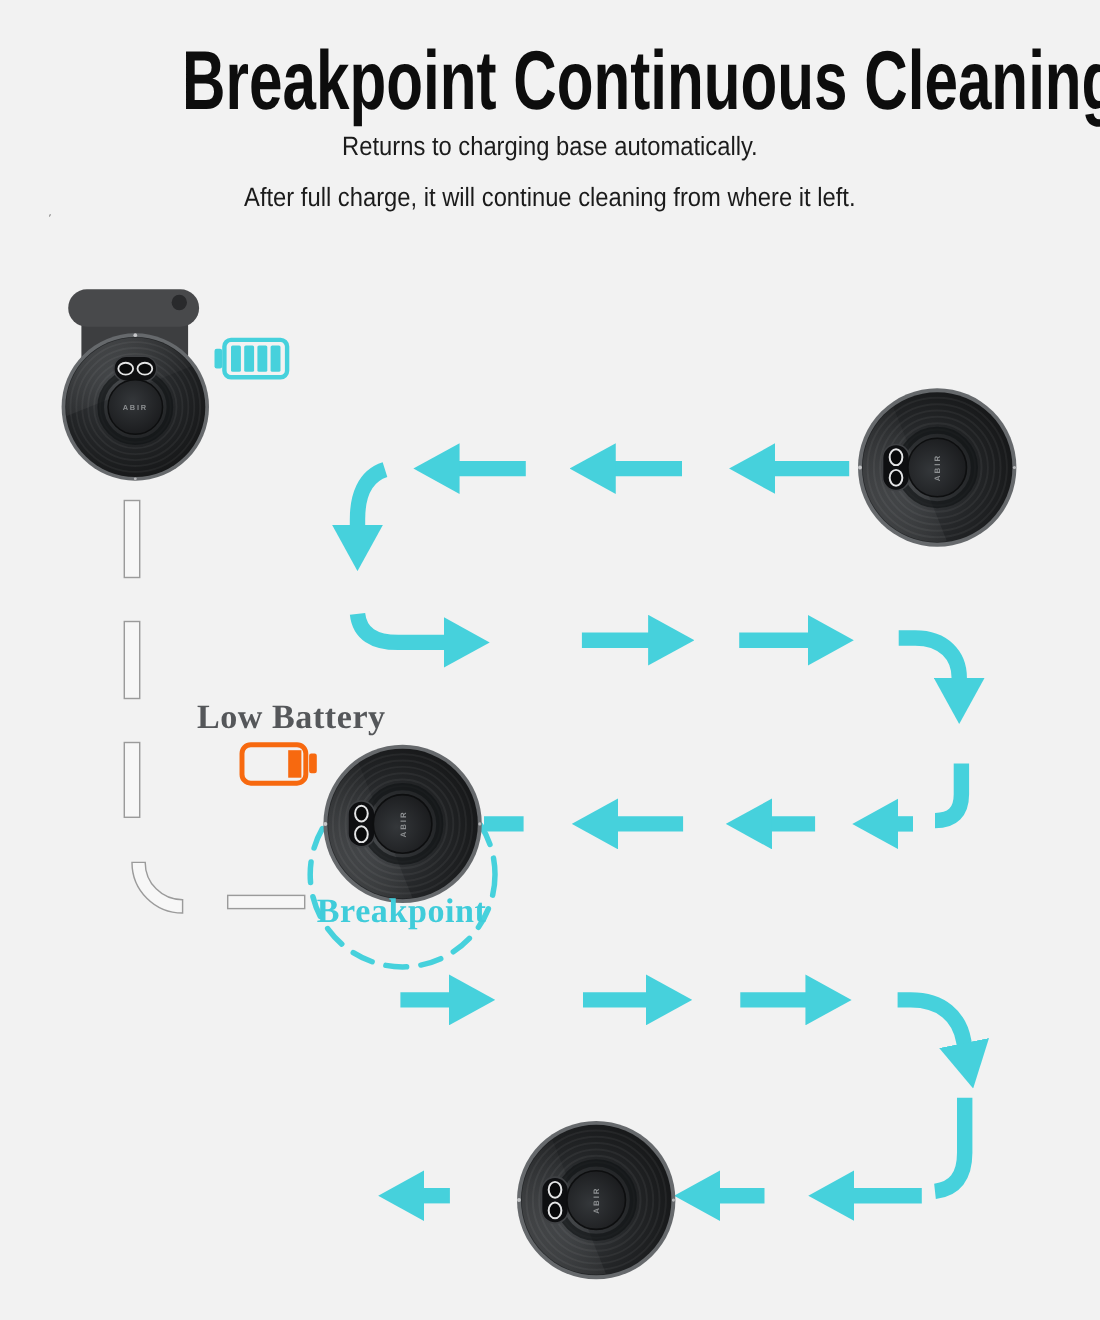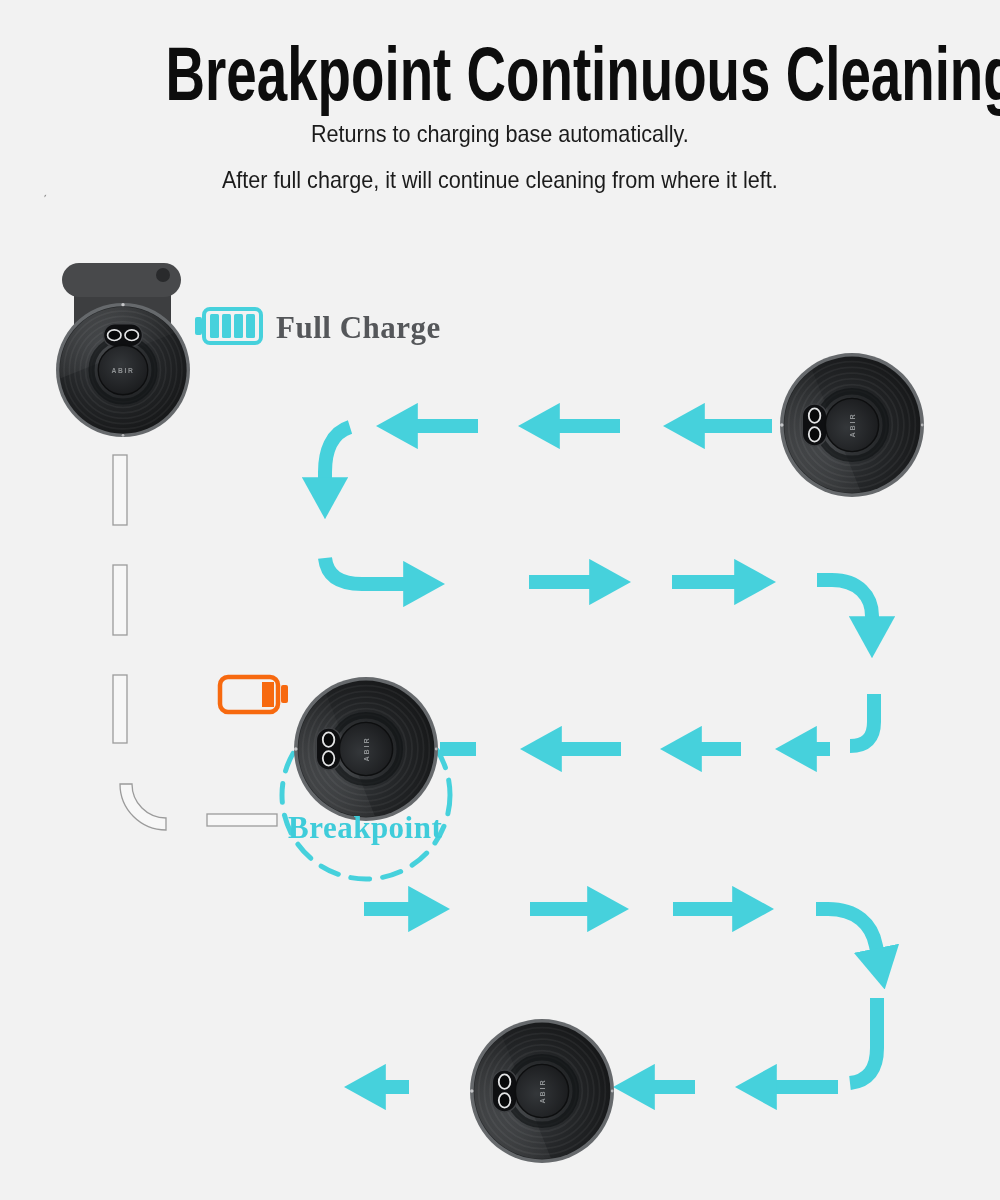--- a/index.html
+++ b/index.html
@@ -156,16 +156,16 @@
   <span>Breakpoint Continuous Cleaning</span>
 </div>
 <div class="txt sub sub1">
   <span>Returns to charging base automatically.</span>
 </div>
 <div class="txt sub sub2">
   <span>After full charge, it will continue cleaning from where it left.</span>
 </div>
 <div class="txt stray">ˊ</div>
 
-<div class="txt serif-label full-charge">Full Charge</div>
+<div class="txt serif-label low-battery">Low Battery</div>
 <div class="txt serif-label breakpoint">Breakpoint</div>
 
 </div>
 
 </body></html>

